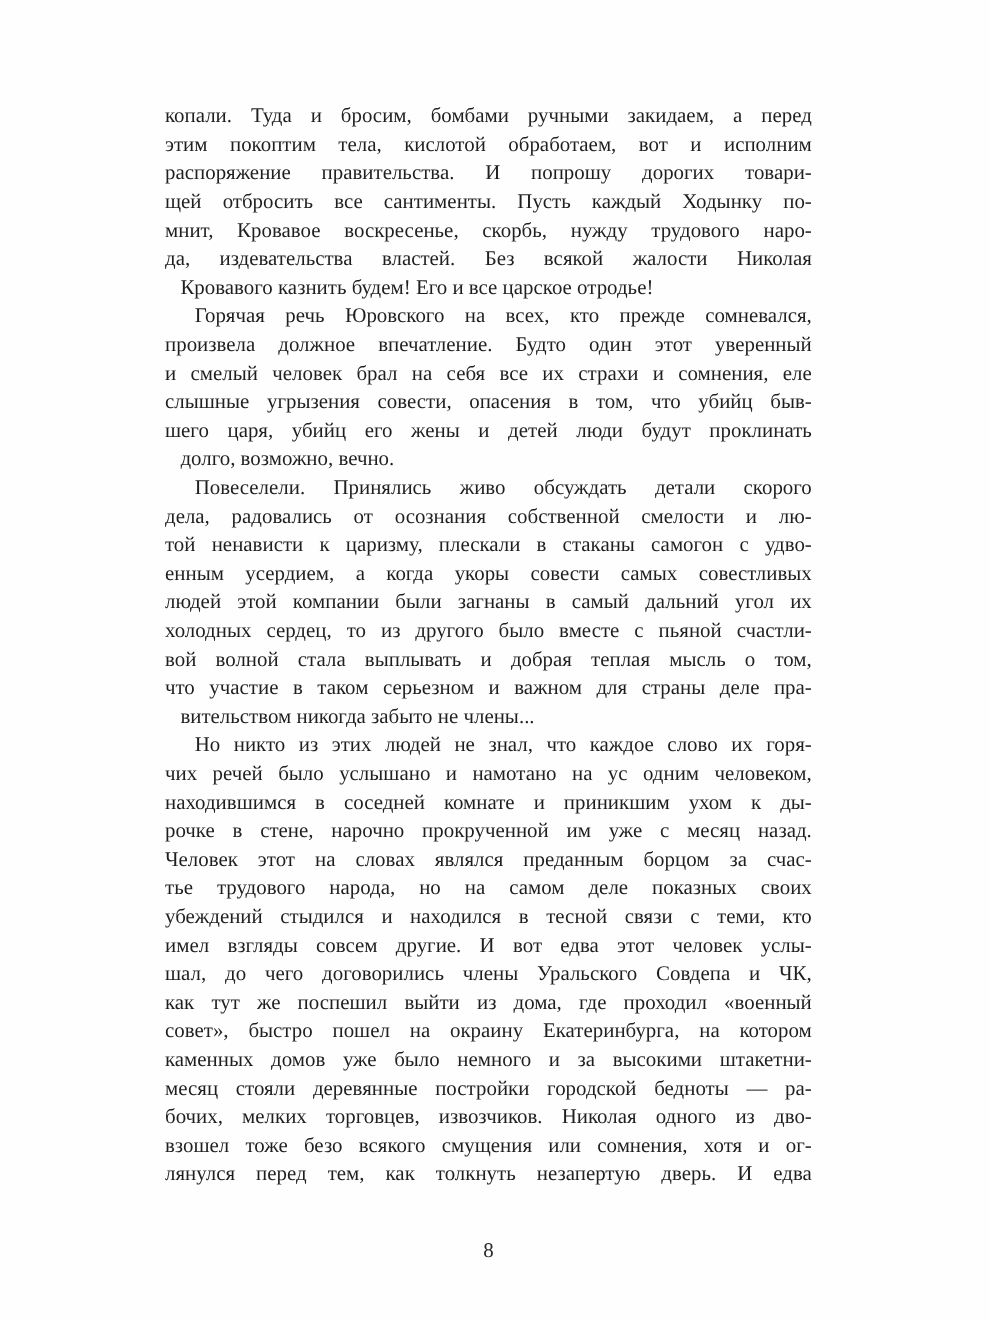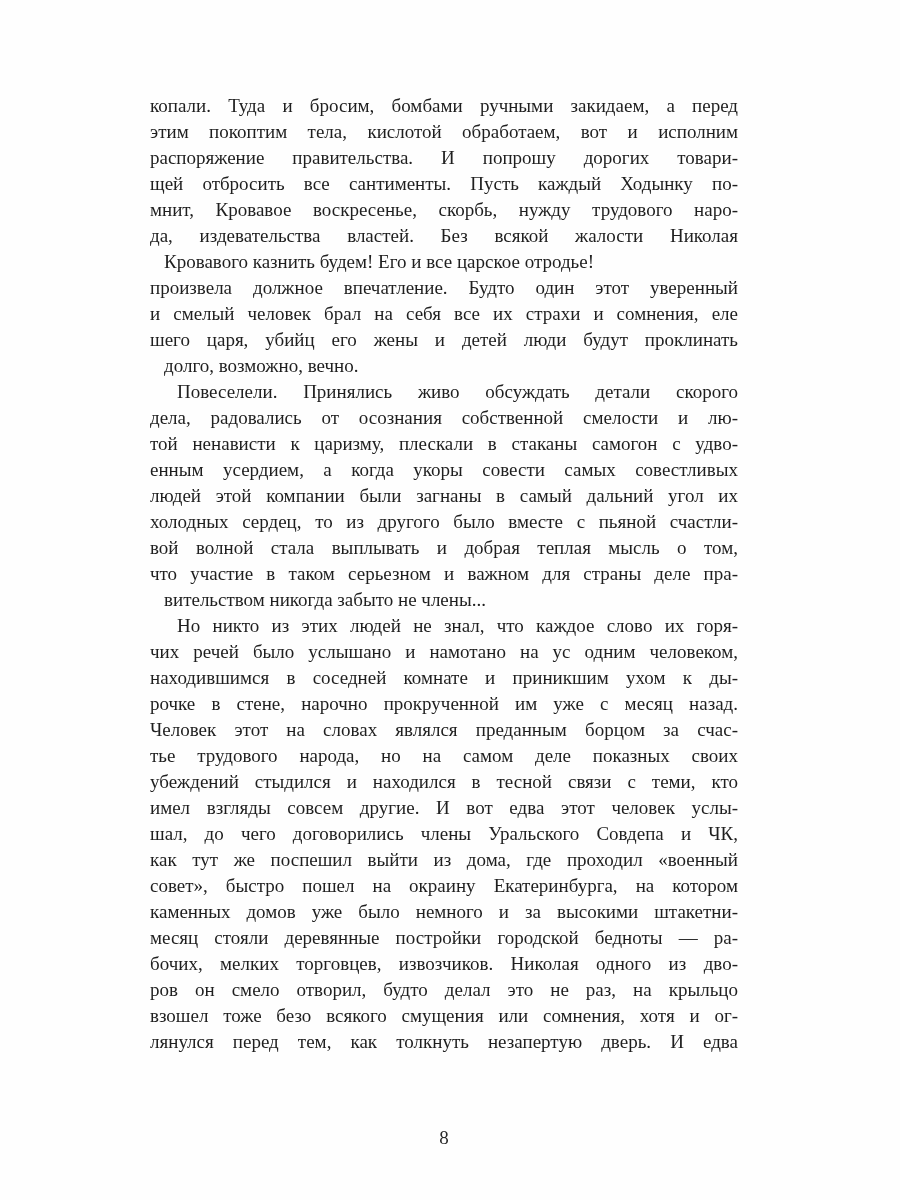--- a/index.html
+++ b/index.html
@@ -68,22 +68,24 @@
       <span class="line">копали. Туда и бросим, бомбами ручными закидаем, а перед</span>
       <span class="line">этим покоптим тела, кислотой обработаем, вот и исполним</span>
       <span class="line">распоряжение правительства. И попрошу дорогих товари-</span>
       <span class="line">щей отбросить все сантименты. Пусть каждый Ходынку по-</span>
       <span class="line">мнит, Кровавое воскресенье, скорбь, нужду трудового наро-</span>
       <span class="line">да, издевательства властей. Без всякой жалости Николая</span>
       <span class="line end">Кровавого казнить будем! Его и все царское отродье!</span>
     </div>
 
     <div class="paragraph">
+      <span class="line indent">Горячая речь Юровского на всех, кто прежде сомневался,</span>
       <span class="line">произвела должное впечатление. Будто один этот уверенный</span>
       <span class="line">и смелый человек брал на себя все их страхи и сомнения, еле</span>
+      <span class="line">слышные угрызения совести, опасения в том, что убийц быв-</span>
       <span class="line">шего царя, убийц его жены и детей люди будут проклинать</span>
       <span class="line end">долго, возможно, вечно.</span>
     </div>
 
     <div class="paragraph">
       <span class="line indent">Повеселели. Принялись живо обсуждать детали скорого</span>
       <span class="line">дела, радовались от осознания собственной смелости и лю-</span>
       <span class="line">той ненависти к царизму, плескали в стаканы самогон с удво-</span>
       <span class="line">енным усердием, а когда укоры совести самых совестливых</span>
       <span class="line">людей этой компании были загнаны в самый дальний угол их</span>
@@ -101,21 +103,20 @@
       <span class="line">Человек этот на словах являлся преданным борцом за счас-</span>
       <span class="line">тье трудового народа, но на самом деле показных своих</span>
       <span class="line">убеждений стыдился и находился в тесной связи с теми, кто</span>
       <span class="line">имел взгляды совсем другие. И вот едва этот человек услы-</span>
       <span class="line">шал, до чего договорились члены Уральского Совдепа и ЧК,</span>
       <span class="line">как тут же поспешил выйти из дома, где проходил «военный</span>
       <span class="line">совет», быстро пошел на окраину Екатеринбурга, на котором</span>
       <span class="line">каменных домов уже было немного и за высокими штакетни-</span>
       <span class="line">месяц стояли деревянные постройки городской бедноты — ра-</span>
       <span class="line">бочих, мелких торговцев, извозчиков. Николая одного из дво-</span>
-      <span class="line">ров он смело отворил, будто делал это не раз, на крыльцо</span>
       <span class="line">взошел тоже безо всякого смущения или сомнения, хотя и ог-</span>
       <span class="line">лянулся перед тем, как толкнуть незапертую дверь. И едва</span>
     </div>
 
   </div>
 
   <div class="page-number">8</div>
 
 </div>
 

